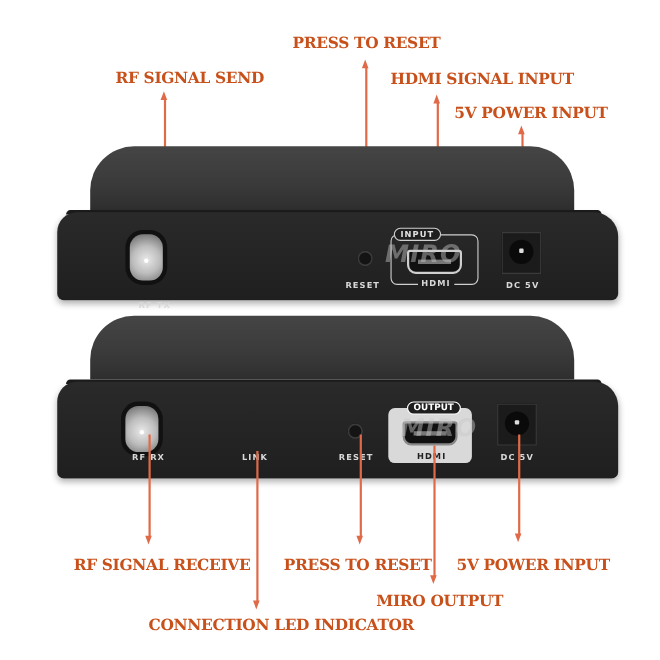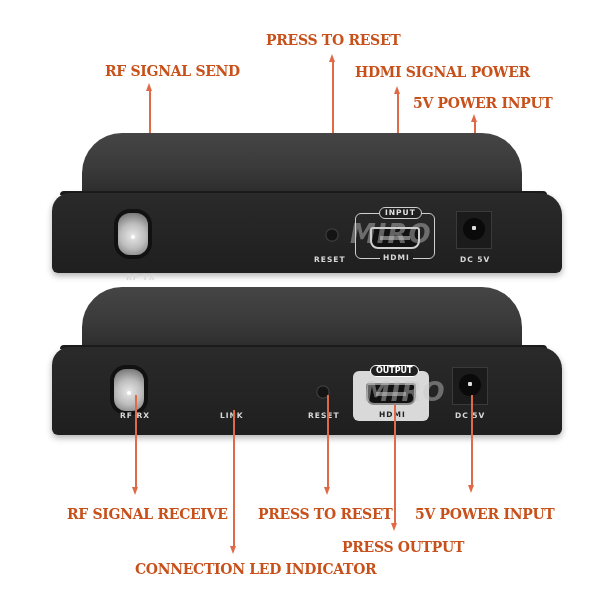--- a/index.html
+++ b/index.html
@@ -39,28 +39,28 @@
     border: 2px solid #cfcfcf; border-radius: 3px 3px 8px 8px;
   }
   .hdmi-port::after { content: ""; position: absolute; left: 8px; right: 8px; top: 7px; height: 4px; background: #777; }
   .dc-frame { position: absolute; width: 36px; height: 38px; background: #1b1b1b; box-shadow: inset 0 0 0 1px #3a3a3a; }
   .dc-jack { position: absolute; left: 7px; top: 7px; width: 22px; height: 22px; border-radius: 50%; background: #0a0a0a; }
   .dc-jack::after { content: ""; position: absolute; left: 9px; top: 8px; width: 4px; height: 4px; background: #ddd; border-radius: 1px; }
   .hdmi-frame { position: absolute; border: 1.2px solid #cfcfcf; border-radius: 6px; }
   .pill { position: absolute; border: 1.2px solid #cfcfcf; border-radius: 8px; background: #1f1f1f; color: #e0e0e0; font-family: "DejaVu Sans", sans-serif; font-weight: bold; font-size: 7.5px; letter-spacing: 1px; padding: 0 5px; line-height: 10px; }
   .out-panel { position: absolute; background: #d9d9d9; border-radius: 6px; }
   .out-pill { position: absolute; background: #1f1f1f; color: #fff; border: 1.5px solid #fff; border-radius: 8px; font-family: "DejaVu Sans", sans-serif; font-weight: bold; font-size: 8px; padding: 0 5px; line-height: 10px; }
-  .watermark { position: absolute; color: rgba(200,200,200,0.45); font-family: "DejaVu Sans", sans-serif; font-weight: bold; font-style: italic; font-size: 26px; letter-spacing: 1px; }
+  .watermark { position: absolute; color: rgba(200,200,200,0.45); font-family: "DejaVu Sans", sans-serif; font-weight: bold; font-style: italic; font-size: 22px; letter-spacing: 1px; }
 </style>
 </head>
 <body>
 
 <div class="label" style="left:84px; top:63px;margin-left:21px;">RF SIGNAL SEND</div>
 <div class="label" style="left:266px; top:32px;">PRESS TO RESET</div>
-<div class="label" style="left:355px; top:64px;">HDMI SIGNAL POWER</div>
+<div class="label" style="left:355px; top:64px;">HDMI SIGNAL INPUT</div>
 <div class="label" style="left:413px; top:95px;">5V POWER INPUT</div>
 
 <div class="arrow-up" style="left:146px; top:83px;"></div>
 <div class="line" style="left:149px; top:90px; height:148px;"></div>
 
 <div class="arrow-up" style="left:329px; top:54px;"></div>
 <div class="line" style="left:332px; top:61px; height:177px;"></div>
 
 <div class="arrow-up" style="left:394px; top:86px;"></div>
 <div class="line" style="left:397px; top:93px; height:150px;"></div>
@@ -75,21 +75,21 @@
 
   <div class="f-conn" style="left:66px; top:80px;">
       <div class="pin"></div>
     </div>
   <div class="silk" style="left:74px; top:140px;">RF TX</div>
 
   <div class="reset-btn" style="left:273px; top:95px;"></div>
   <div class="silk" style="left:262px; top:122px;">RESET</div>
 
   <div class="hdmi-frame" style="left:303px; top:80px; width:78px; height:44px;"></div>
-  <div class="pill" style="left:327px; top:74px; background:#1f1f1f;">INPUT</div>
+  <div class="pill" style="left:306px; top:74px; background:#1f1f1f;">INPUT</div>
   <div class="hdmi-port" style="left:318px; top:94px;"></div>
   <div class="silk" style="left:328px; top:120px; background:#1f1f1f; padding:0 3px;">HDMI</div>
   <div class="watermark" style="left:298px; top:86px;">MIRO</div>
 
   <div class="dc-frame" style="left:404px; top:78px;">
       <div class="dc-jack"></div>
     </div>
   <div class="silk" style="left:408px; top:122px;">DC 5V</div>
 </div>
 
@@ -131,14 +131,14 @@
 
 <div class="line" style="left:394px; top:405px; height:120px;"></div>
 <div class="arrow-down" style="left:391px; top:523px;"></div>
 
 <div class="line" style="left:471px; top:395px; height:92px;"></div>
 <div class="arrow-down" style="left:468px; top:485px;"></div>
 
 <div class="label" style="left:67px; top:506px;">RF SIGNAL RECEIVE</div>
 <div class="label" style="left:258px; top:506px;">PRESS TO RESET</div>
 <div class="label" style="left:415px; top:506px;">5V POWER INPUT</div>
-<div class="label" style="left:342px; top:539px;">PRESS OUTPUT</div>
+<div class="label" style="left:342px; top:539px;">MIRO OUTPUT</div>
 <div class="label" style="left:135px; top:561px;">CONNECTION LED INDICATOR</div>
 
 </body></html>

